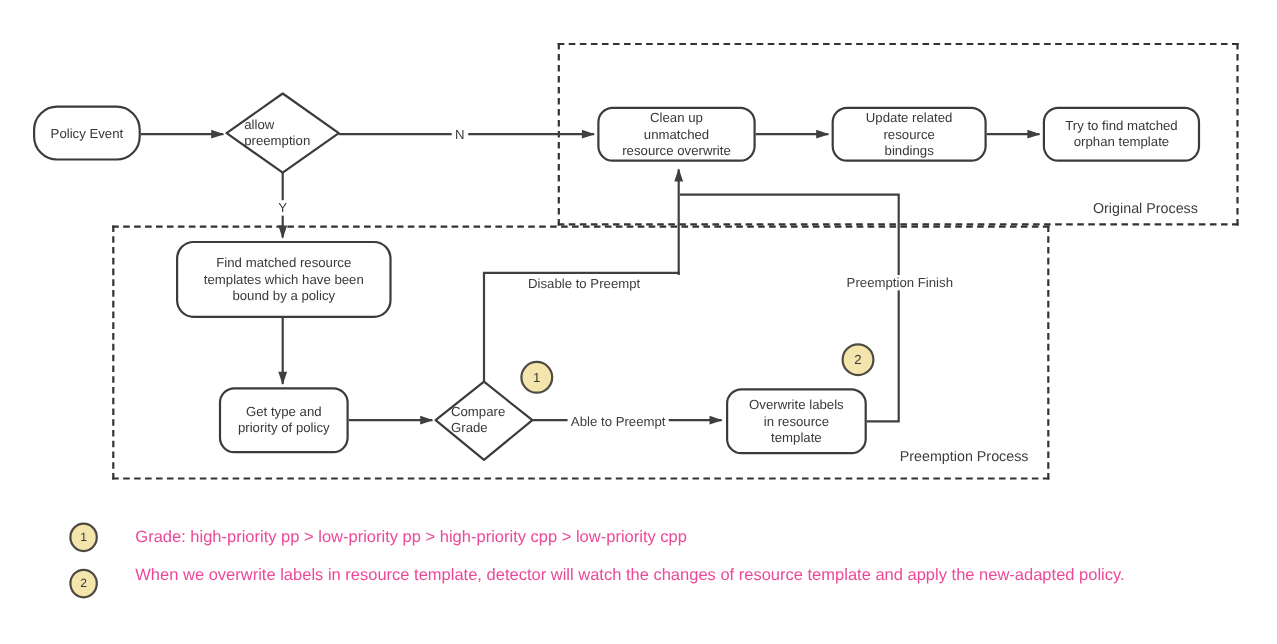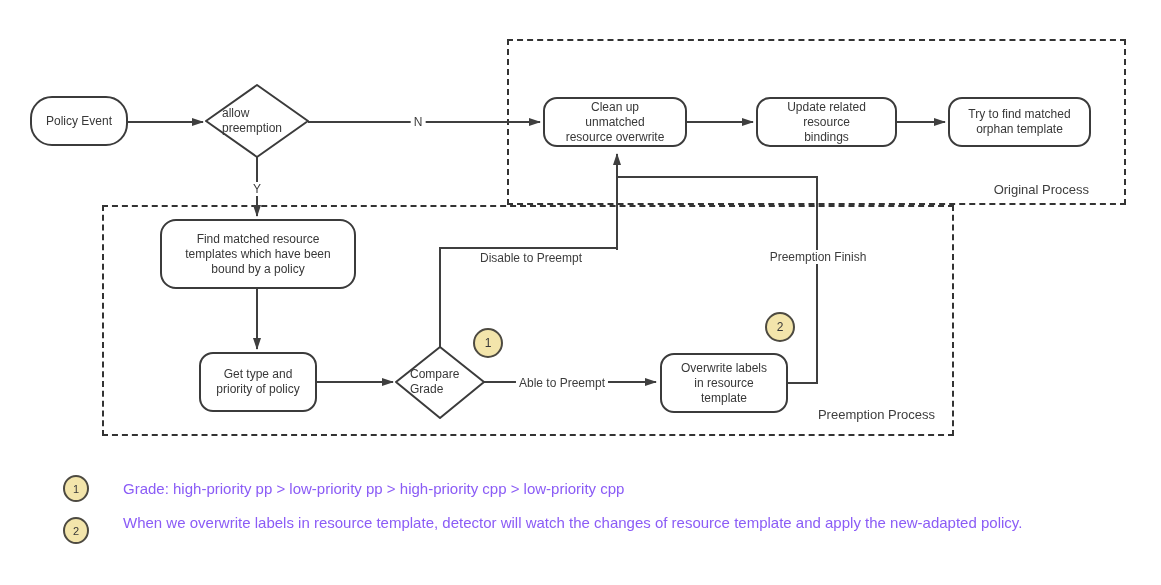--- a/index.html
+++ b/index.html
@@ -29,21 +29,21 @@
   }
   
   .badge{
     position:absolute;z-index:3;background:#f3e5ab;border:2px solid #4d4a41;border-radius:50%;
     display:flex;align-items:center;justify-content:center;
     font-size:12px;color:#383838;box-sizing:border-box;
   }
   .badge.diagram{width:30px;height:30px;}
   .badge.note{width:26px;height:27px;font-size:11px;}
   
-  .note-text{position:absolute;z-index:3;font-size:15px;line-height:20px;color:#8b5cf6;}
+  .note-text{position:absolute;z-index:3;font-size:15px;line-height:20px;color:#ec4899;}
 </style>
 </head>
 <body>
 
 <div class="stage">
 
   <div class="group" style="left:507px;top:39px;width:615px;height:162px;">
     <div class="group-label" style="right:35px;bottom:6px;">Original Process</div>
   </div>
   <div class="group" style="left:102px;top:205px;width:848px;height:227px;">

